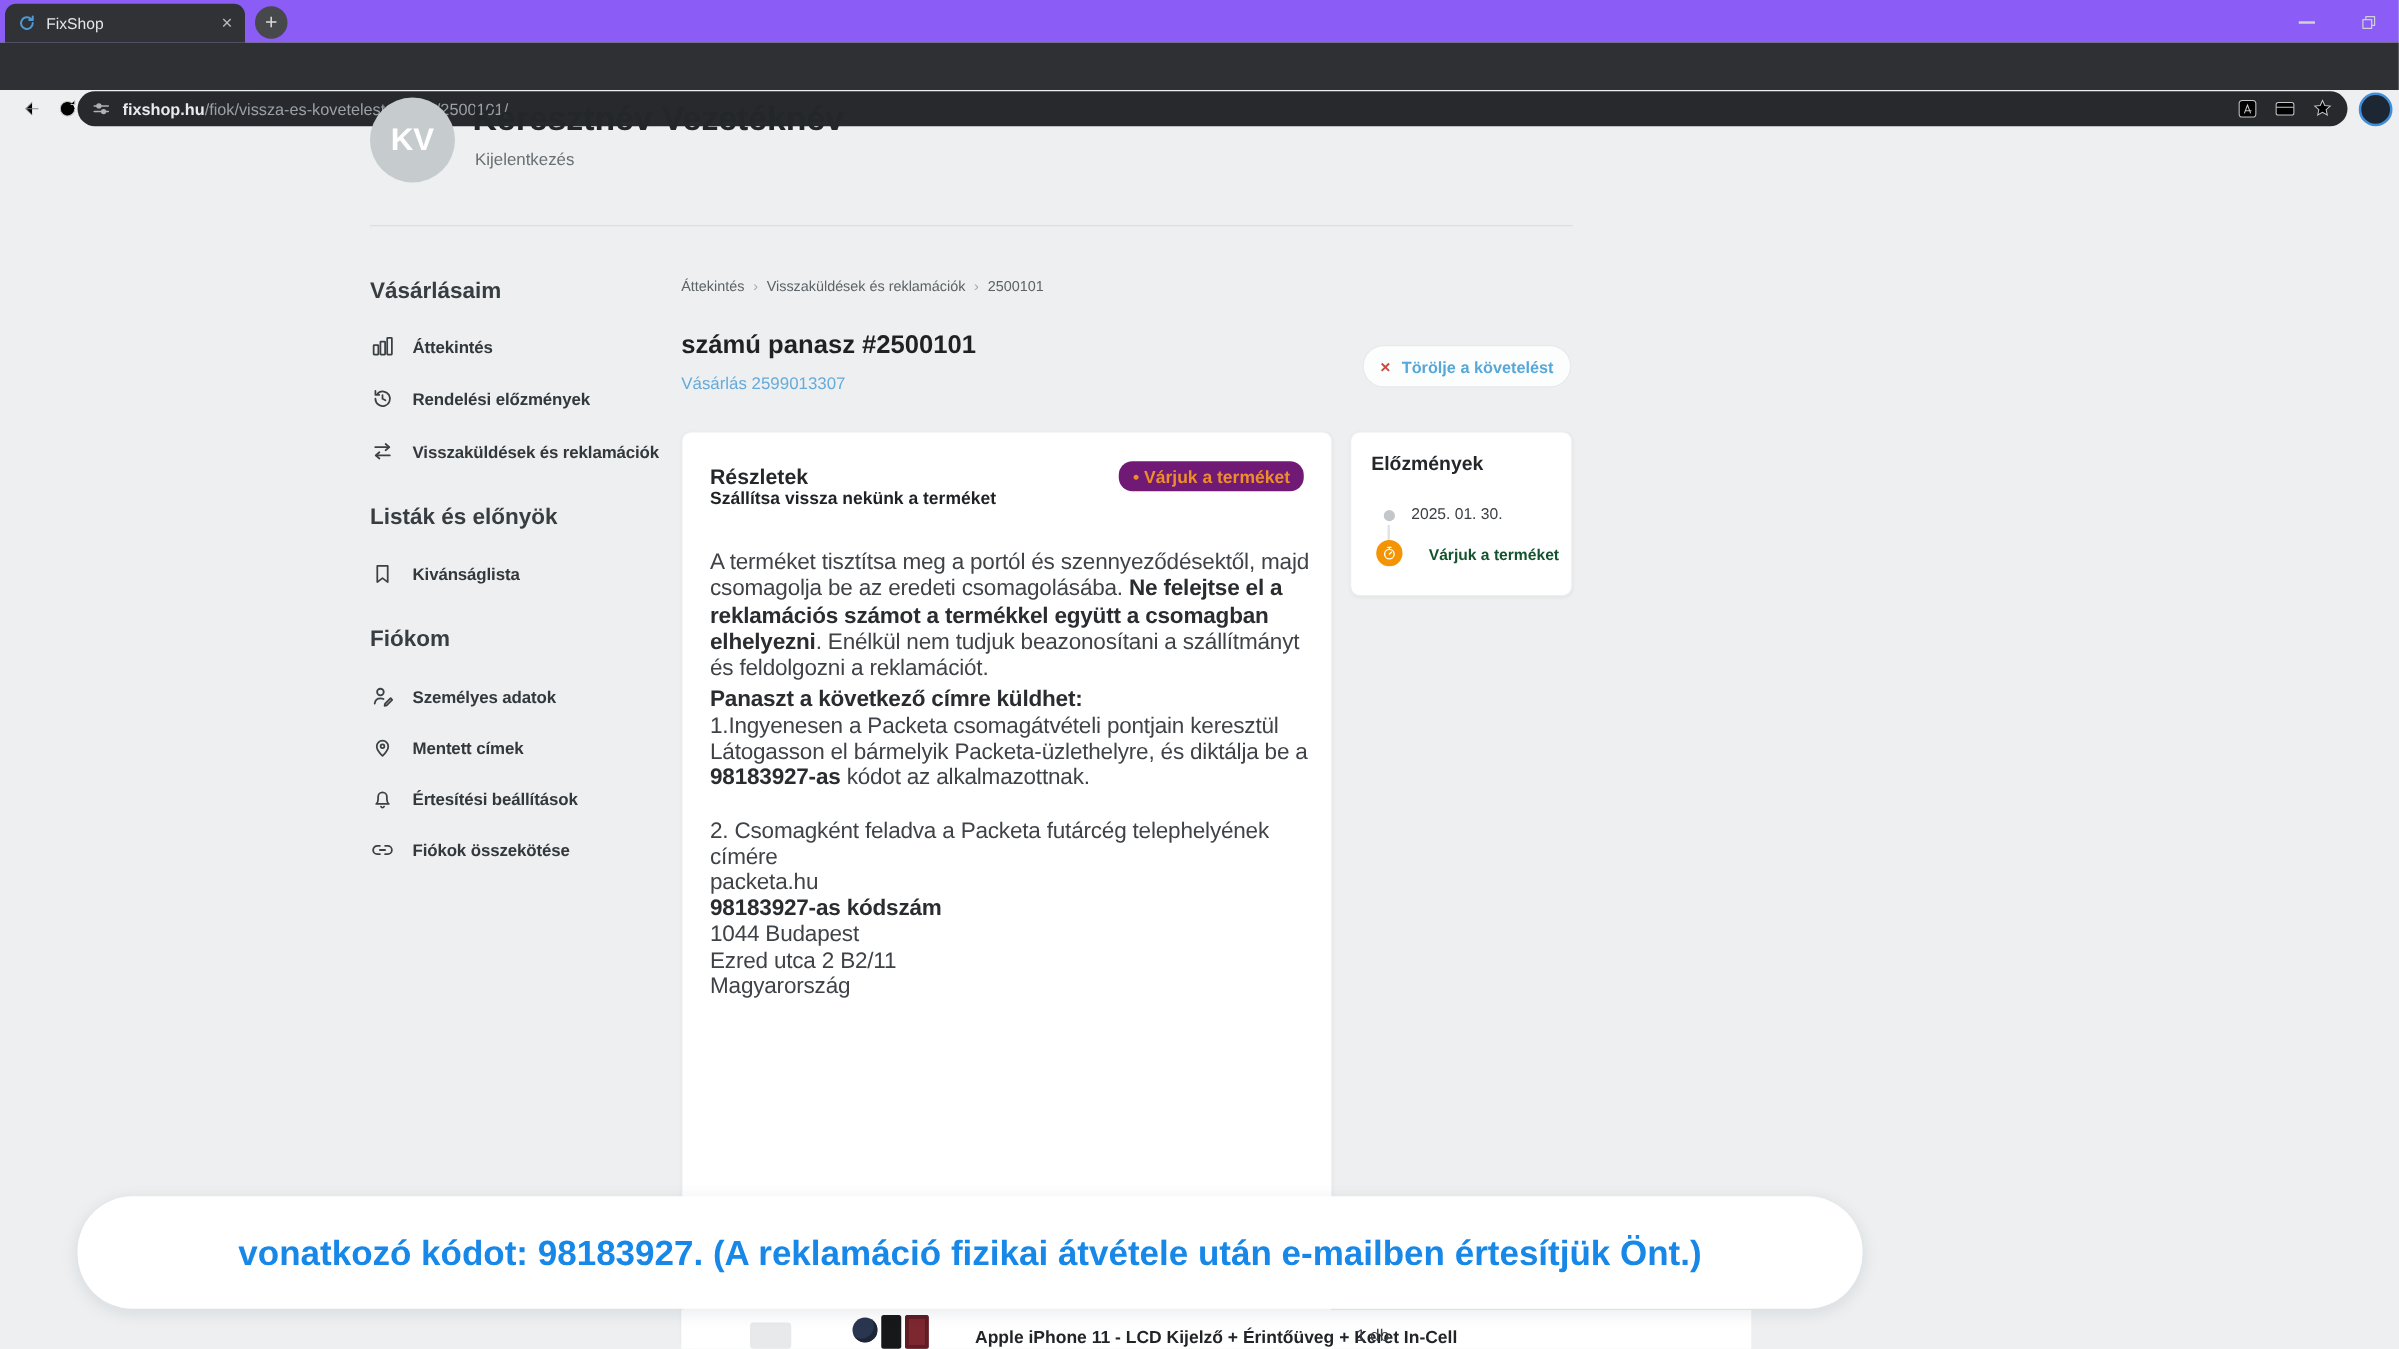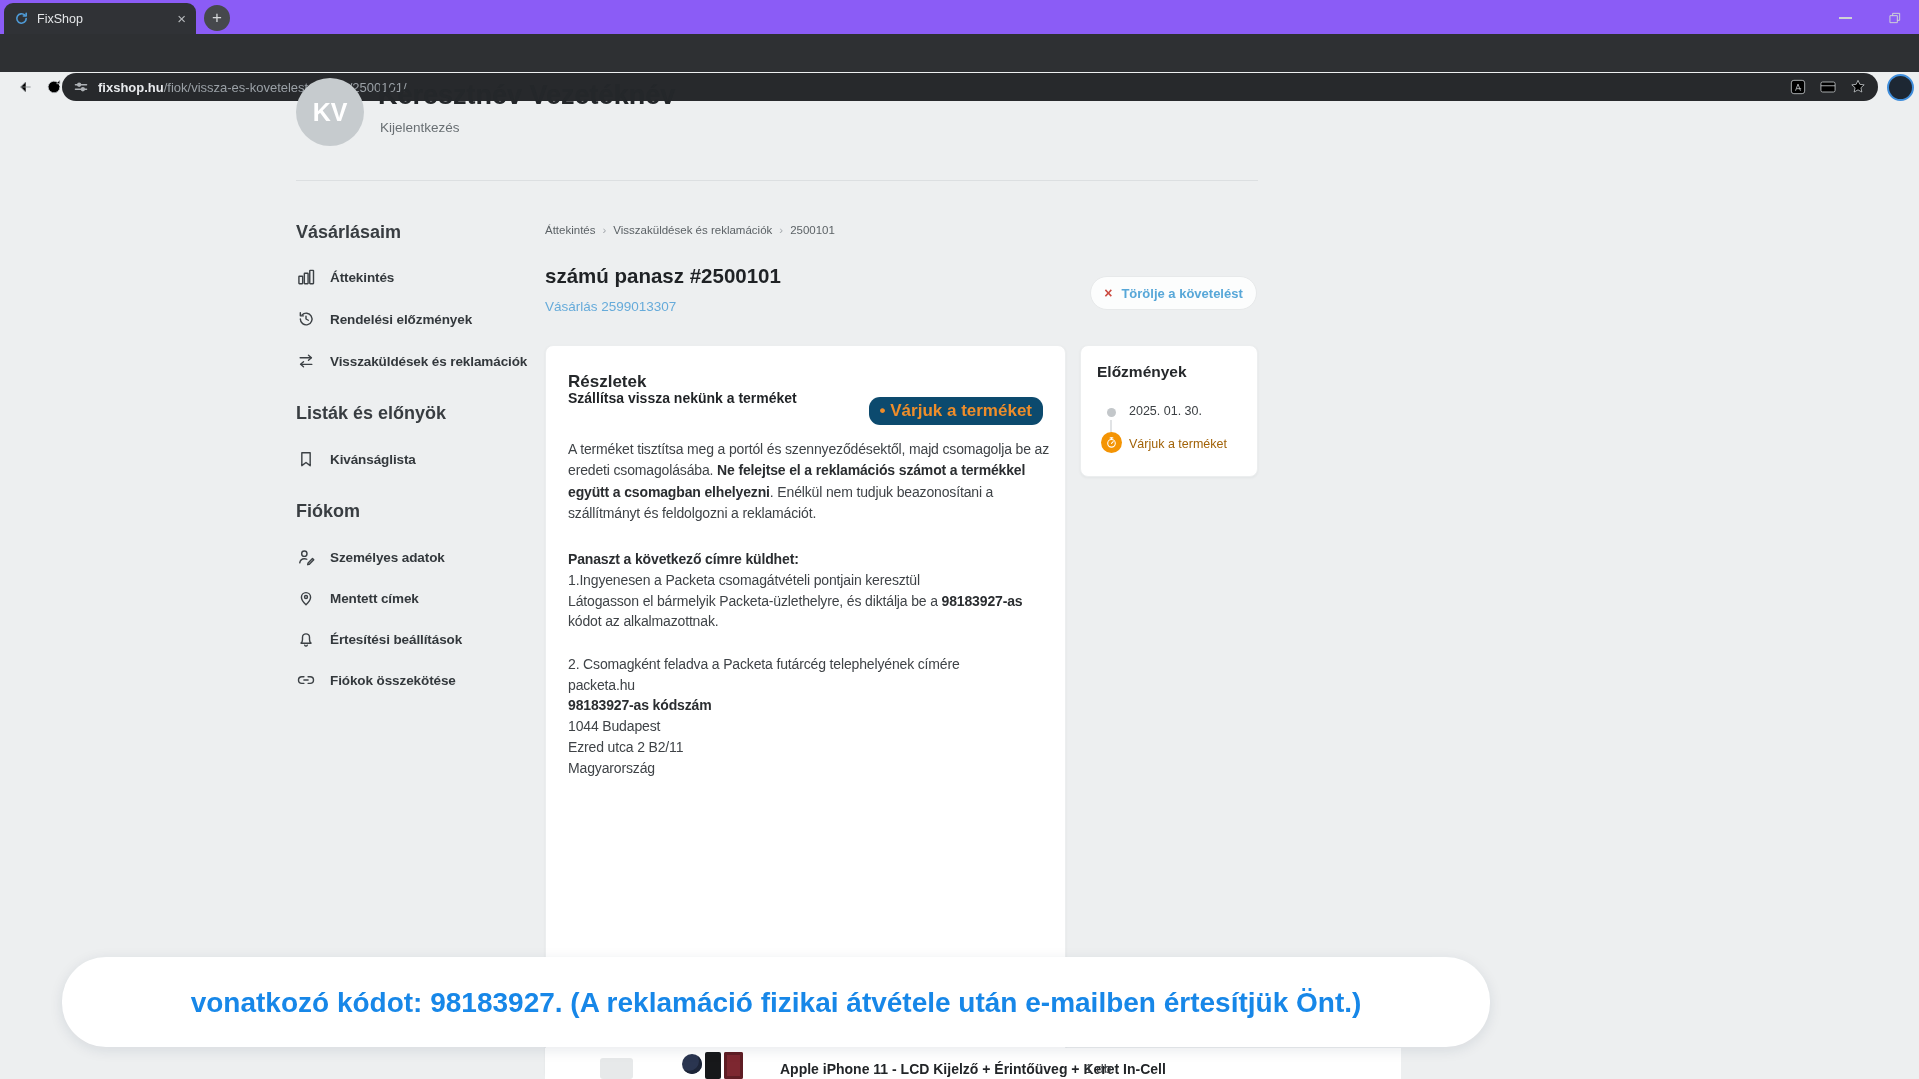--- a/index.html
+++ b/index.html
@@ -56,37 +56,37 @@
                 justify-content:center; gap:9px; cursor:pointer; }
   .cancel-btn .x { color:#cb4b41; font-size:14px; font-weight:bold; }
   .cancel-btn .t { color:#57a7d8; font-size:13px; font-weight:bold; }
 
   .card { position:absolute; background:#fff; border-radius:8px; border:1px solid #eceeef;
           box-shadow:0 1px 3px rgba(25,35,45,0.05); }
   .card-details { left:545px; top:345px; width:521px; height:734px; }
   .card-history { left:1080px; top:345px; width:178px; height:132px; }
 
   .details-label { position:absolute; left:22px; top:26px; font-size:17px; font-weight:bold; color:#25282b; }
-  .status-badge { position:absolute; right:22px; top:23px; background:#0c4a6e; color:#ee8d2a;
-                  border-radius:11px; font-size:17px; font-weight:bold; padding:4px 11px;margin-top:28px; }
+  .status-badge { position:absolute; right:22px; top:23px; background:#701a75; color:#ee8d2a;
+                  border-radius:11px; font-size:14px; font-weight:bold; padding:4px 11px; }
   .ship-heading { position:absolute; left:22px; top:44px; font-size:14px; font-weight:bold; color:#1f2225; }
-  .body-text { font-size:14px; letter-spacing:-0.15px; color:#3f4347; line-height:21.3px; }
+  .body-text { font-size:18px; letter-spacing:-0.15px; color:#3f4347; line-height:21.3px; }
   .body-text b { color:#2a2d30; }
   .intro { position:absolute; left:22px; top:93px; width:484px; }
   .send-block { position:absolute; left:22px; top:203px; width:488px; line-height:20.8px; }
   .addr-block { position:absolute; left:22px; top:308px; width:488px; line-height:20.7px; }
 
   .history-title { position:absolute; left:16px; top:17px; font-size:15.5px; font-weight:bold; color:#24272a; }
   .tl-dot { position:absolute; left:26px; top:62px; width:9px; height:9px; border-radius:50%; background:#c3c7ca; }
   .tl-line { position:absolute; left:29px; top:74px; width:2px; height:16px; background:#e1e3e5; }
   .tl-date { position:absolute; left:48px; top:58px; font-size:12.5px; color:#3c4044; }
   .tl-circle { position:absolute; left:20px; top:86px; width:21px; height:21px; border-radius:50%;
                background:#f49404; display:flex; align-items:center; justify-content:center; }
   .tl-circle svg path, .tl-circle svg circle, .tl-circle svg line { stroke:#fff; stroke-width:2; fill:none; stroke-linecap:round; }
-  .tl-status { position:absolute; left:48px; top:91px; font-size:12.5px; color:#a16207; }
+  .tl-status { position:absolute; left:62px; top:91px; font-size:12.5px; color:#14532d;font-weight:bold; }
 
   
   .product-strip { position:absolute; left:545px; top:1048px; width:856px; height:31px; background:#fff; }
   .qty-block { position:absolute; left:55px; top:10px; width:33px; height:21px; background:#e7e9ea; border-radius:3px; }
   .thumb { position:absolute; left:137px; top:4px; width:64px; height:27px; display:flex; gap:3px; align-items:flex-start; }
   .thumb .lens { width:20px; height:20px; border-radius:50%; background:#2a3550; margin-top:2px;
                  box-shadow:inset -3px -3px 0 #1d2538; }
   .thumb .ph1 { width:16px; height:27px; background:#17181a; border-radius:2px; }
   .thumb .ph2 { width:19px; height:27px; background:#7d2730; border-radius:2px; box-shadow:inset 0 0 0 3px #5f1d24; }
   .prod-name { position:absolute; left:235px; top:13px; font-size:14px; font-weight:bold; color:#222528; white-space:nowrap; }

